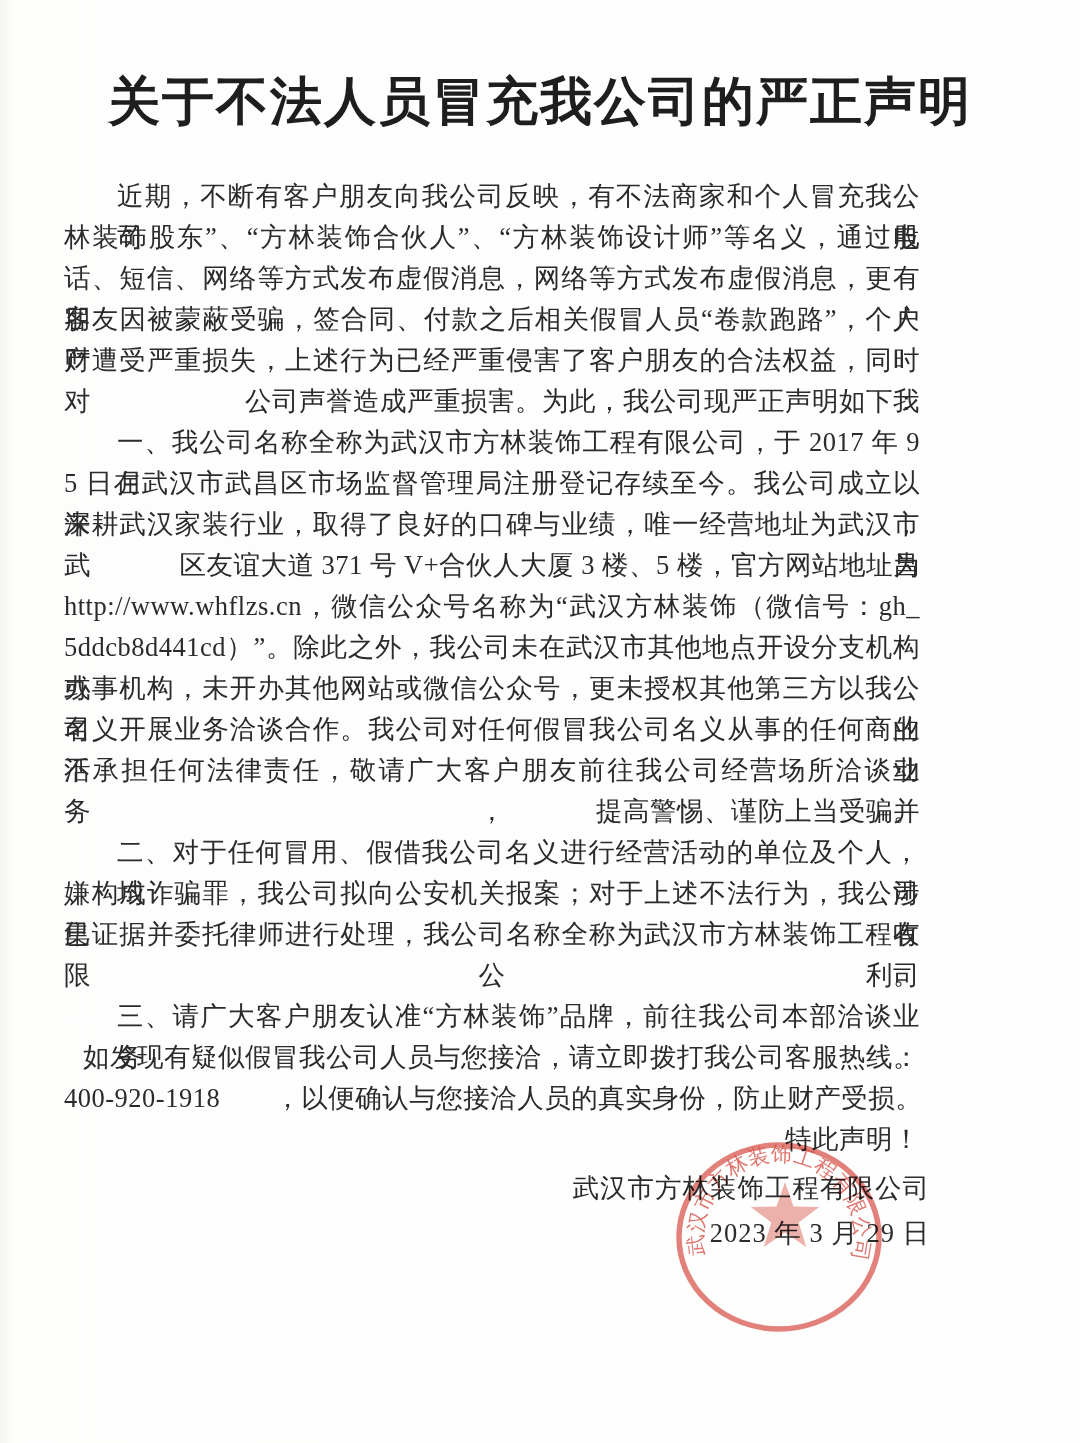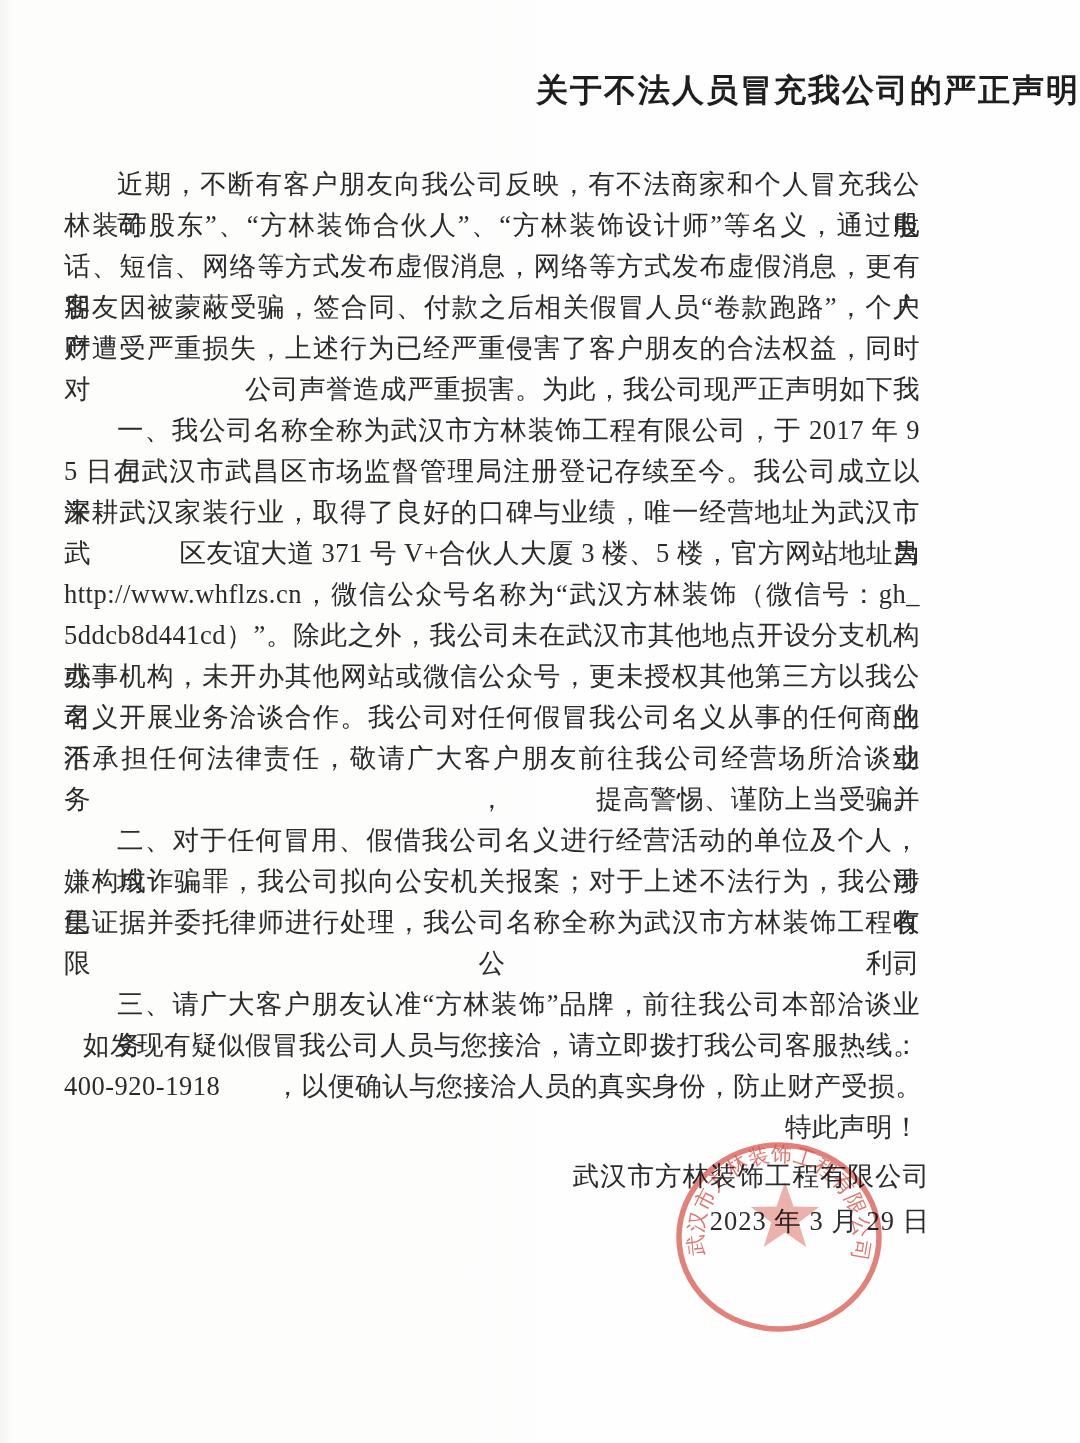--- a/index.html
+++ b/index.html
@@ -10,26 +10,26 @@
   .page {
     position: relative;
     width: 1080px;
     height: 1443px;
     background: linear-gradient(90deg, #f5f5f4 0px, #fdfdfc 14px, #fefefe 100%);
     overflow: hidden;
     font-family: "Liberation Serif", "DejaVu Serif", serif;
     color: #2b2b2b;
   }
   .doc-title {
-    margin: 0;
+    margin: 12px;
     padding-top: 64px;
     height: 52px;
     line-height: 52px;
-    text-align: right;
-    font-size: 32px;
+    text-align: center;
+    font-size: 52px;
     font-weight: bold;
     letter-spacing: 2px;
     color: #1e1e1e;
   }
   .doc-body {
     margin: 48px 112px 0 64px;
     width: 856px;
   }
   .line {
     height: 41px;

